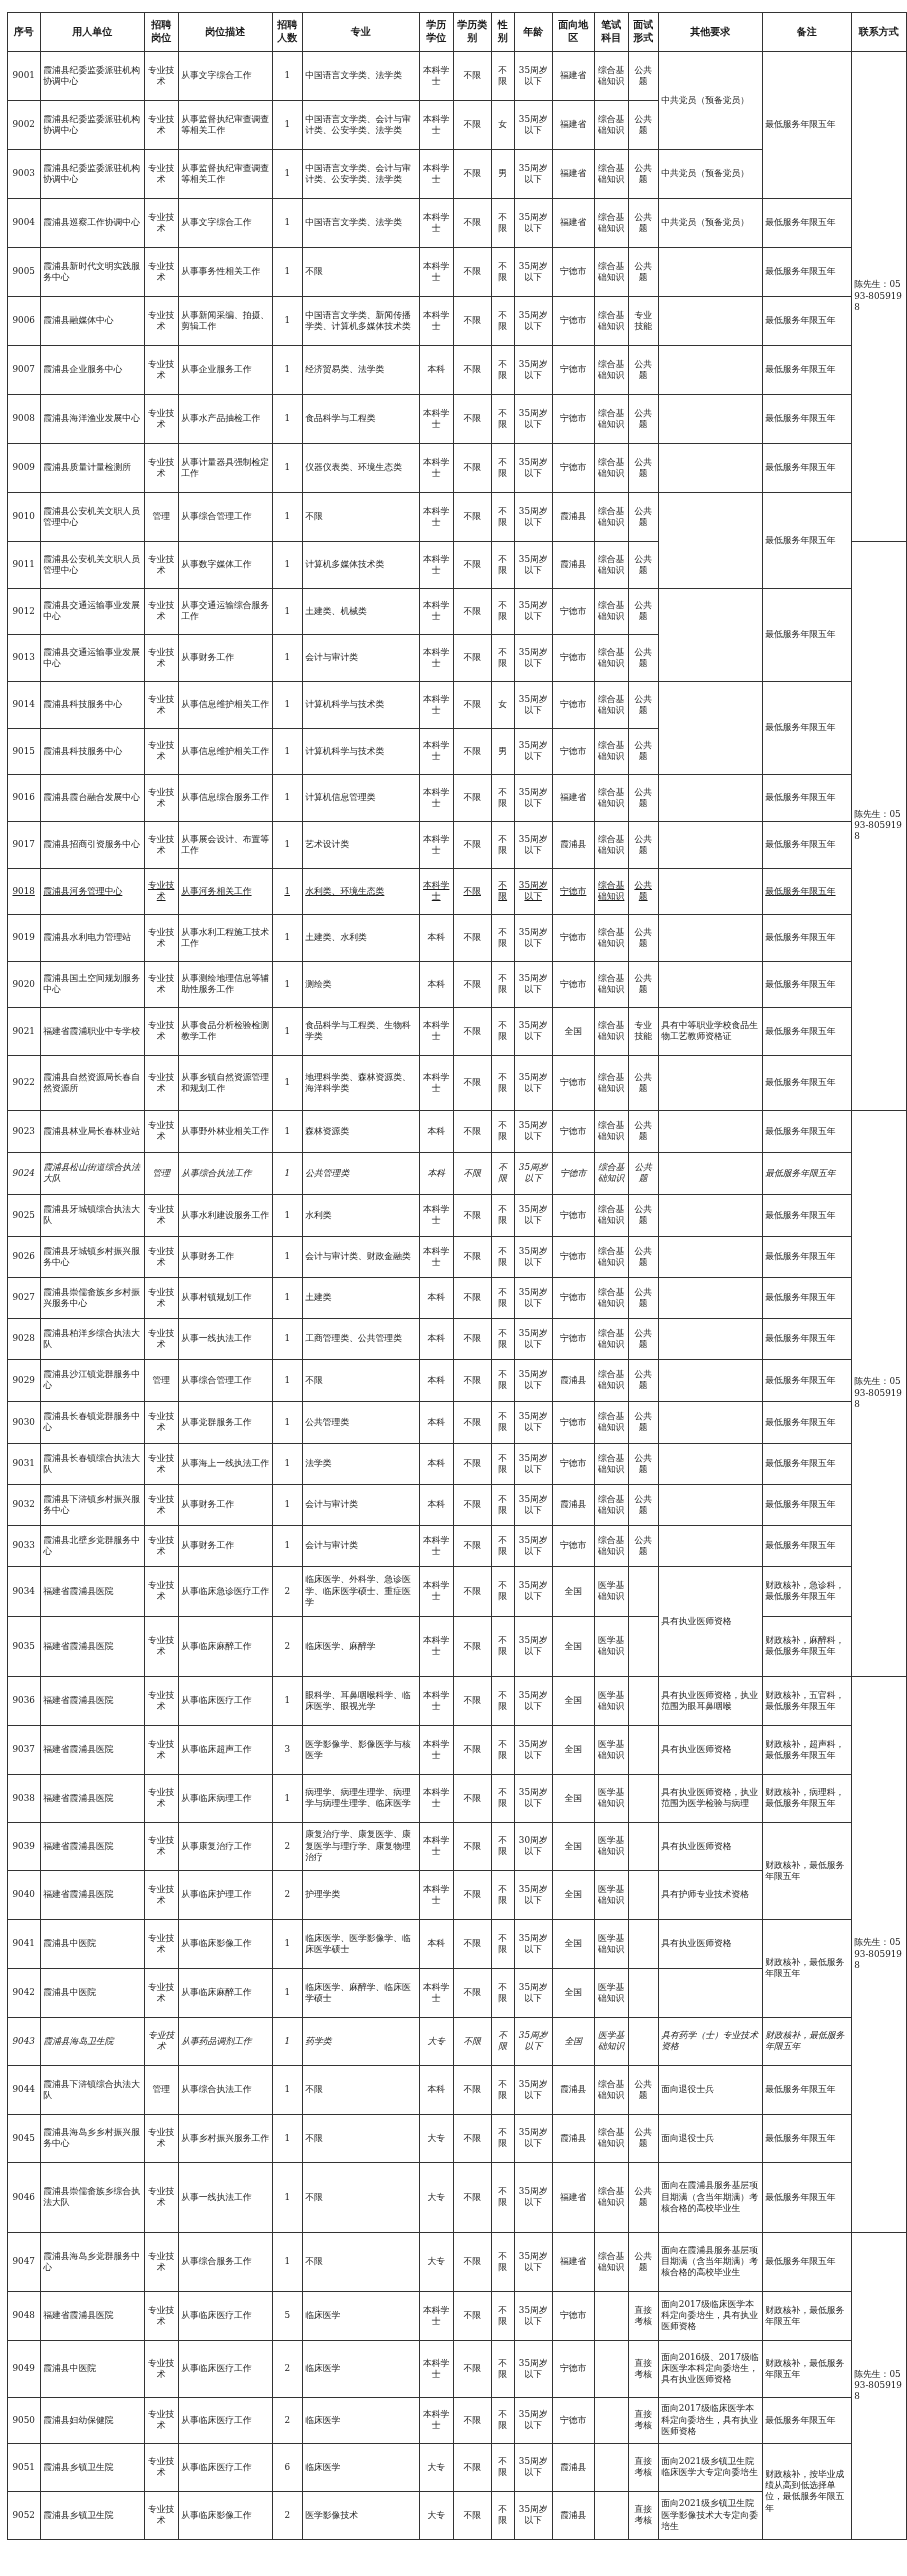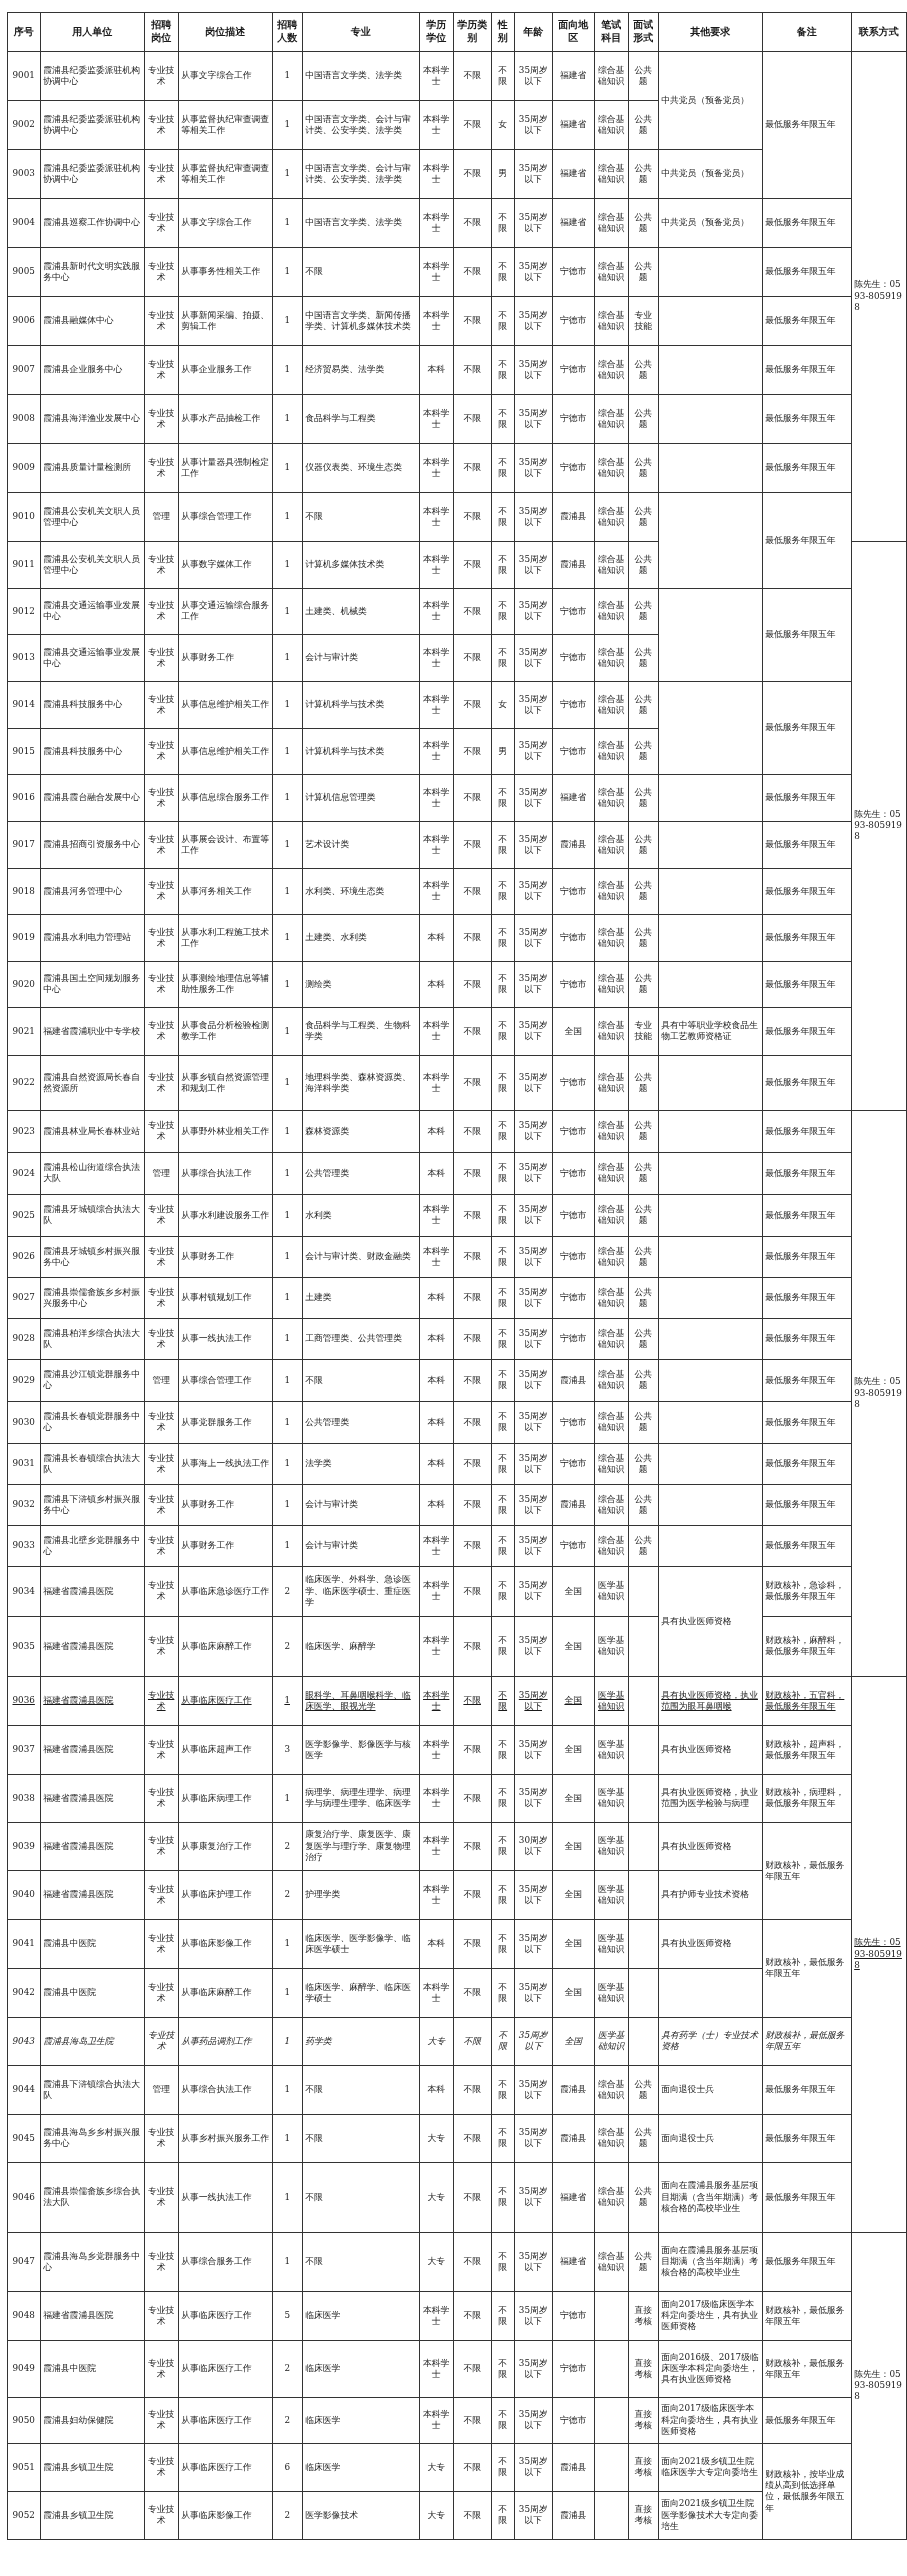--- a/index.html
+++ b/index.html
@@ -333,21 +333,21 @@
           <td class="c">本科学士</td>
           <td class="c">不限</td>
           <td class="c">不限</td>
           <td class="c">35周岁以下</td>
           <td class="c">霞浦县</td>
           <td class="c">综合基础知识</td>
           <td class="c">公共题</td>
           <td class="l"></td>
           <td class="l">最低服务年限五年</td>
         </tr>
-        <tr style="height: 46px;">
+        <tr style="height: 46px; text-decoration: underline;">
           <td class="c">9018</td>
           <td class="l">霞浦县河务管理中心</td>
           <td class="c">专业技术</td>
           <td class="l">从事河务相关工作</td>
           <td class="c">1</td>
           <td class="l">水利类、环境生态类</td>
           <td class="c">本科学士</td>
           <td class="c">不限</td>
           <td class="c">不限</td>
           <td class="c">35周岁以下</td>
@@ -436,21 +436,21 @@
           <td class="c">不限</td>
           <td class="c">不限</td>
           <td class="c">35周岁以下</td>
           <td class="c">宁德市</td>
           <td class="c">综合基础知识</td>
           <td class="c">公共题</td>
           <td class="l"></td>
           <td class="l">最低服务年限五年</td>
           <td class="l" rowspan="13">陈先生：0593-8059198</td>
         </tr>
-        <tr style="height: 42px;">
+        <tr style="height: 42px; font-style: italic;">
           <td class="c">9024</td>
           <td class="l">霞浦县松山街道综合执法大队</td>
           <td class="c">管理</td>
           <td class="l">从事综合执法工作</td>
           <td class="c">1</td>
           <td class="l">公共管理类</td>
           <td class="c">本科</td>
           <td class="c">不限</td>
           <td class="c">不限</td>
           <td class="c">35周岁以下</td>
@@ -639,21 +639,21 @@
           <td class="l">临床医学、麻醉学</td>
           <td class="c">本科学士</td>
           <td class="c">不限</td>
           <td class="c">不限</td>
           <td class="c">35周岁以下</td>
           <td class="c">全国</td>
           <td class="c">医学基础知识</td>
           <td class="c"></td>
           <td class="l">财政核补，麻醉科，最低服务年限五年</td>
         </tr>
-        <tr style="height: 49px; text-decoration: underline;">
+        <tr style="height: 49px;">
           <td class="c">9036</td>
           <td class="l">福建省霞浦县医院</td>
           <td class="c">专业技术</td>
           <td class="l">从事临床医疗工作</td>
           <td class="c">1</td>
           <td class="l">眼科学、耳鼻咽喉科学、临床医学、眼视光学</td>
           <td class="c">本科学士</td>
           <td class="c">不限</td>
           <td class="c">不限</td>
           <td class="c">35周岁以下</td>

